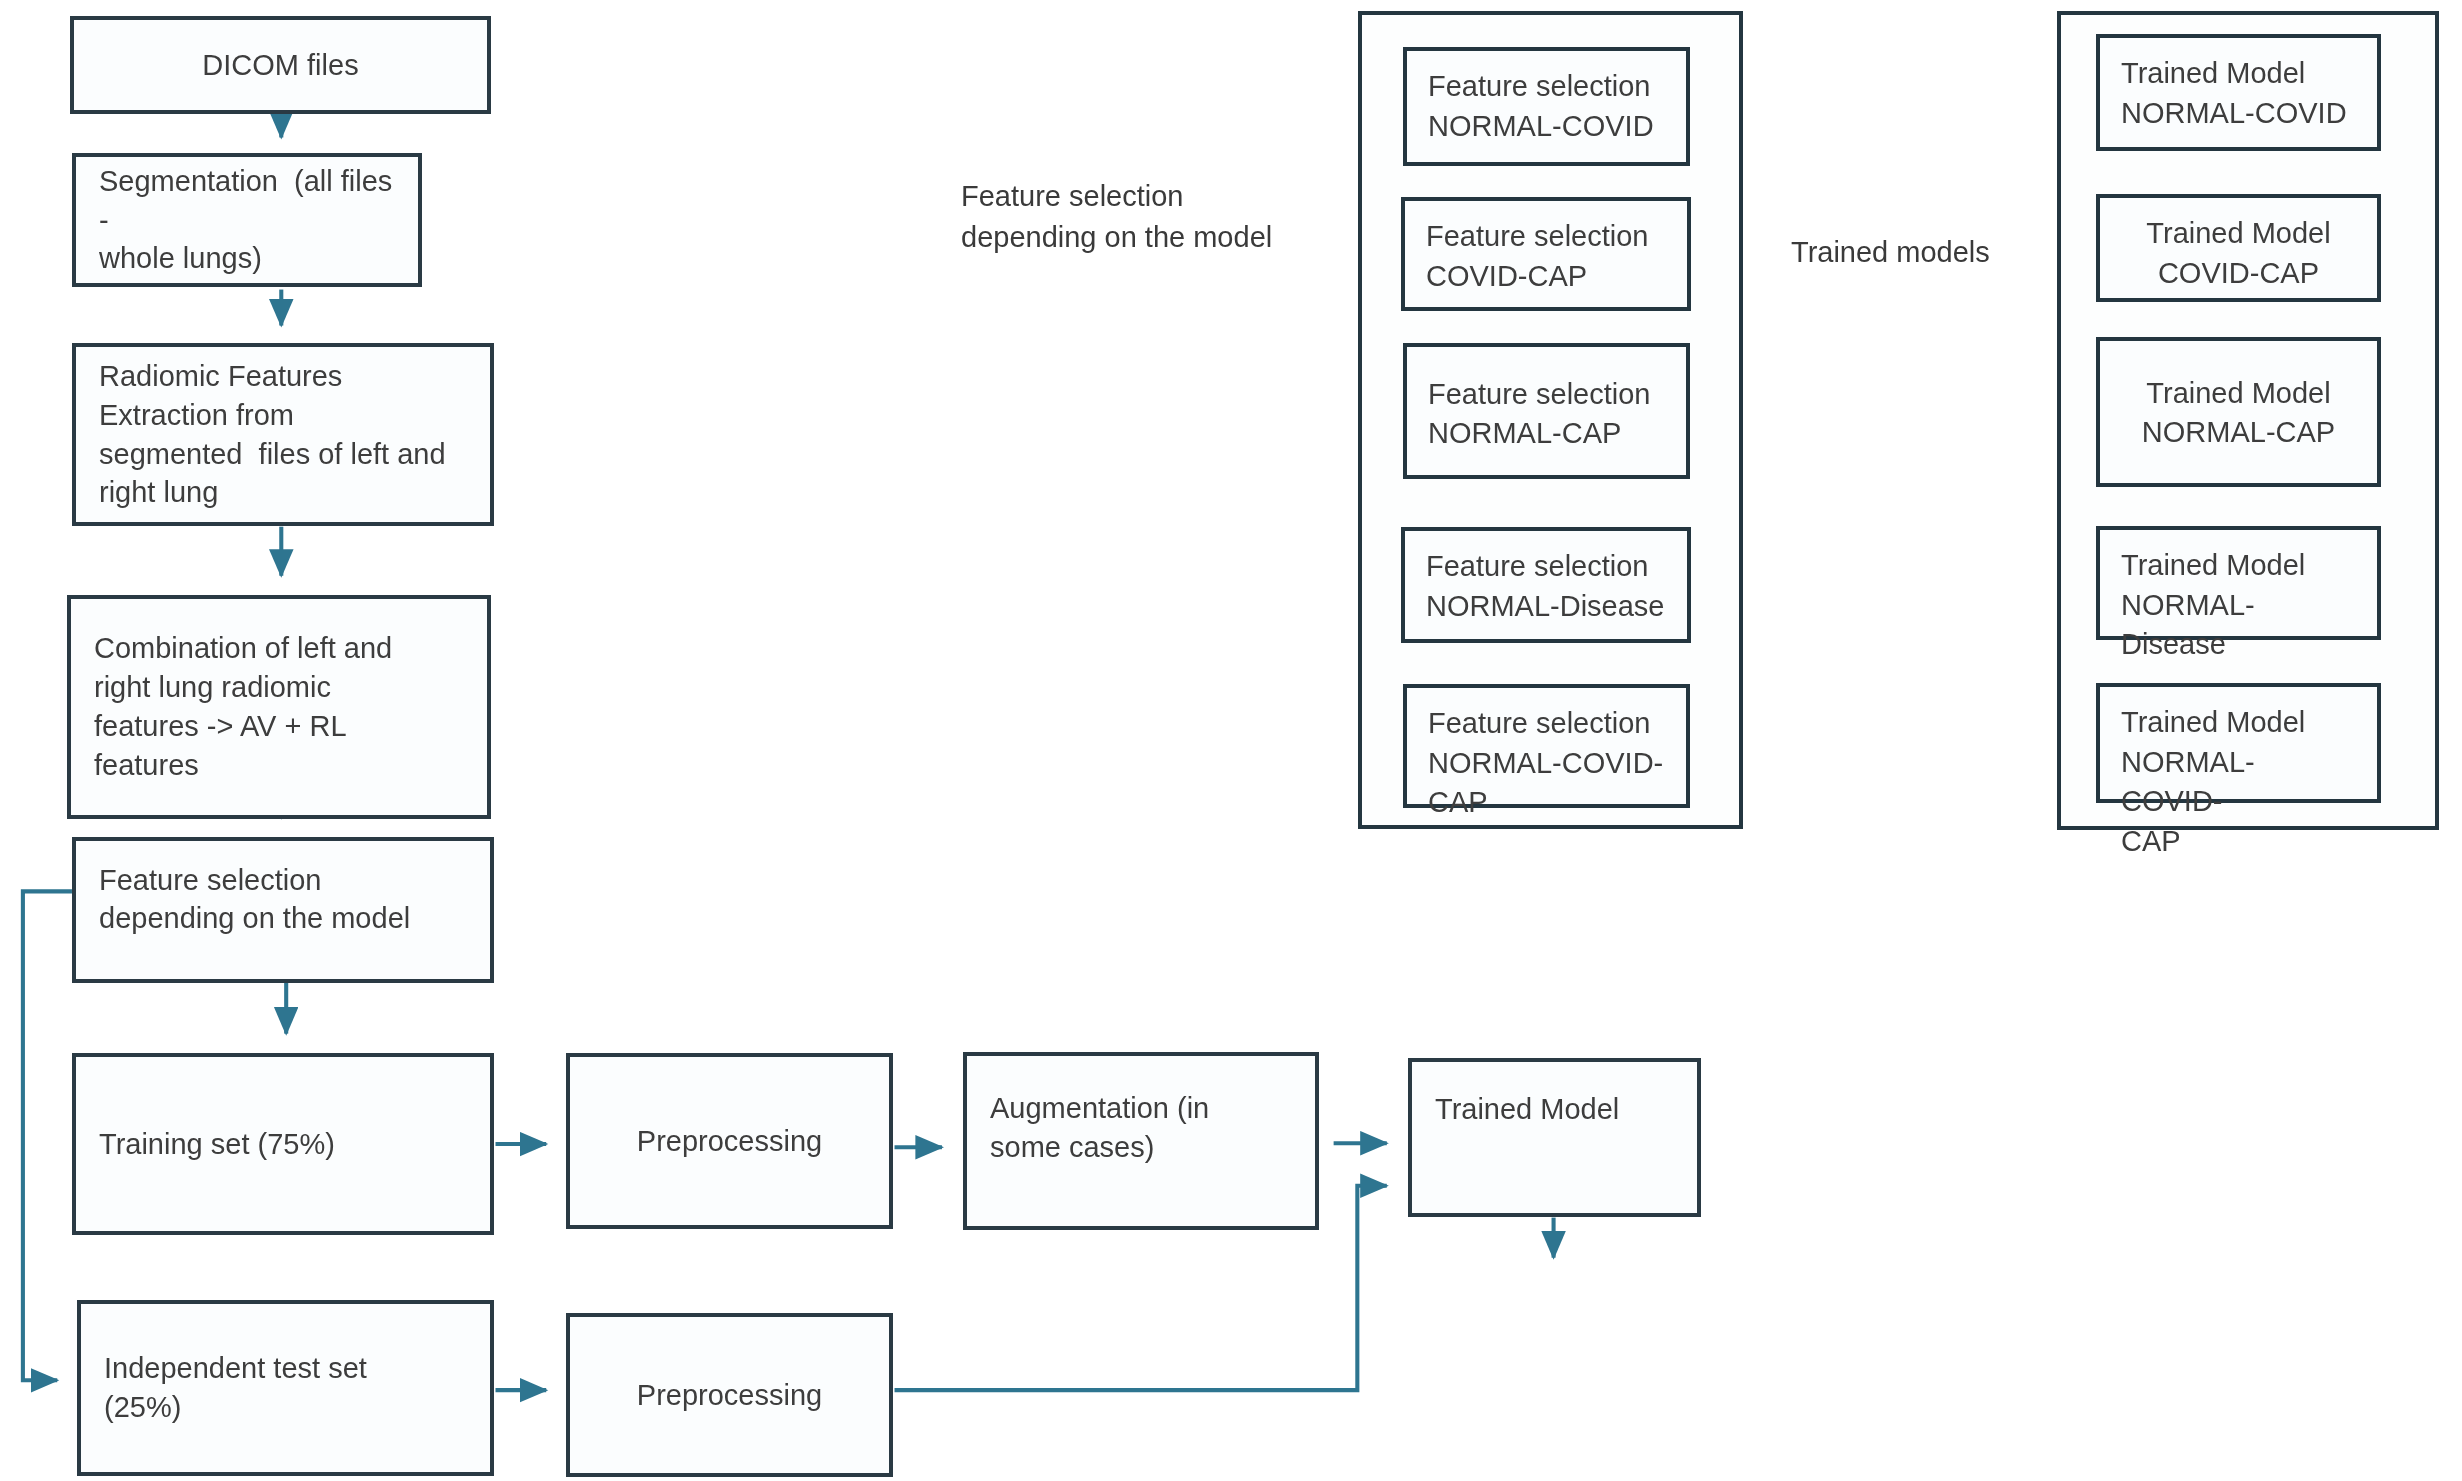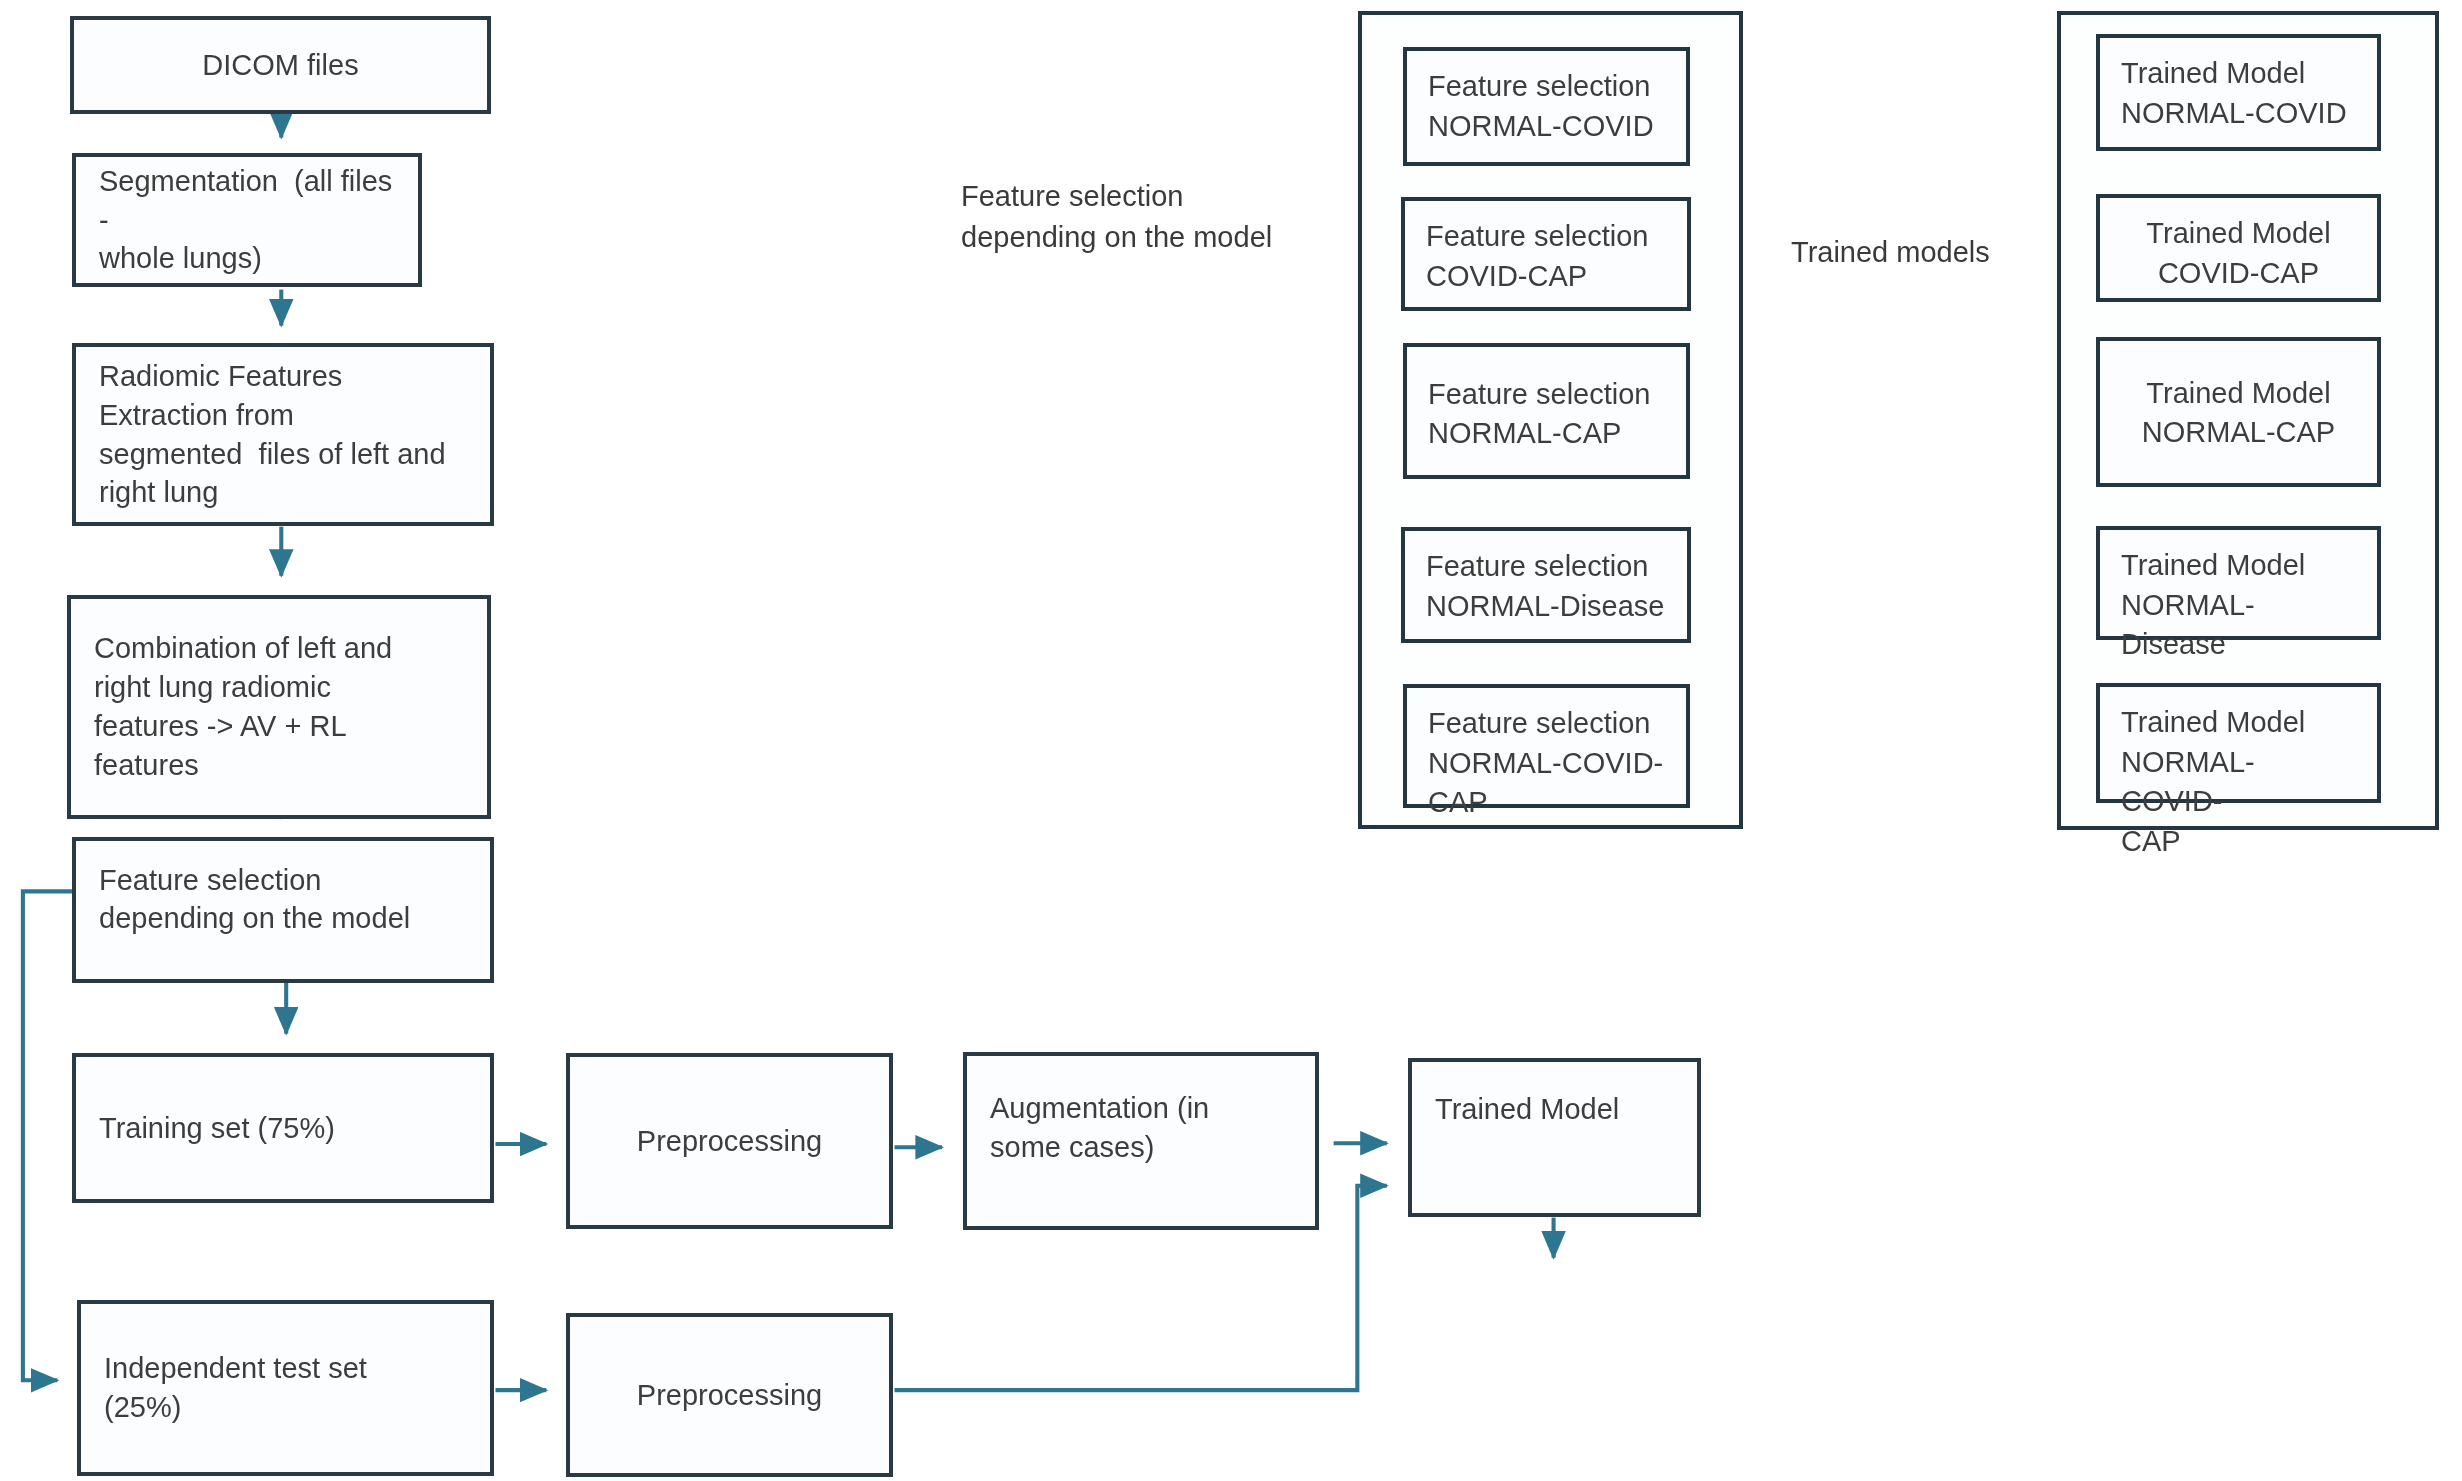--- a/index.html
+++ b/index.html
@@ -109,21 +109,21 @@
 right lung radiomic
 features -&gt; AV + RL
 features</span>
   </div>
 
   <div class="node top-align" style="left:72px; top:837px; width:422px; height:146px;">
     <span class="label">Feature selection
 depending on the model</span>
   </div>
 
-  <div class="node" style="left:72px; top:1053px; width:422px; height:150px;">
+  <div class="node" style="left:72px; top:1053px; width:422px; height:182px;">
     <span class="label">Training set (75%)</span>
   </div>
 
   <div class="node" style="left:77px; top:1300px; width:417px; height:176px;">
     <span class="label">Independent test set
 (25%)</span>
   </div>
 
   <div class="node h-center" style="left:566px; top:1053px; width:327px; height:176px;">
     <span class="label">Preprocessing</span>

